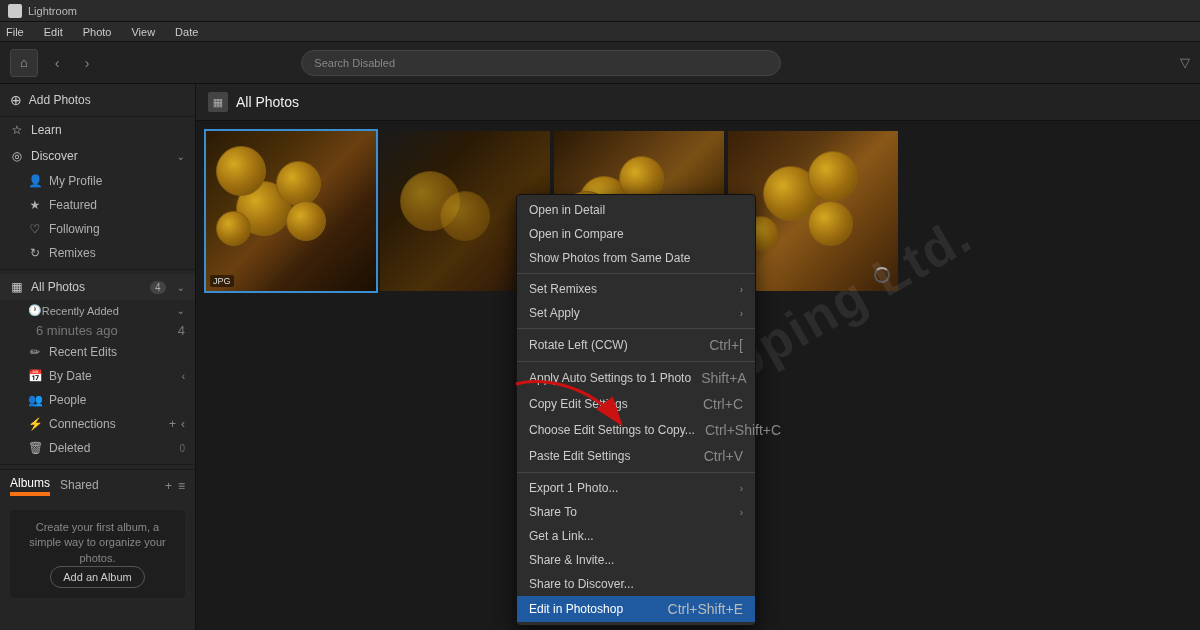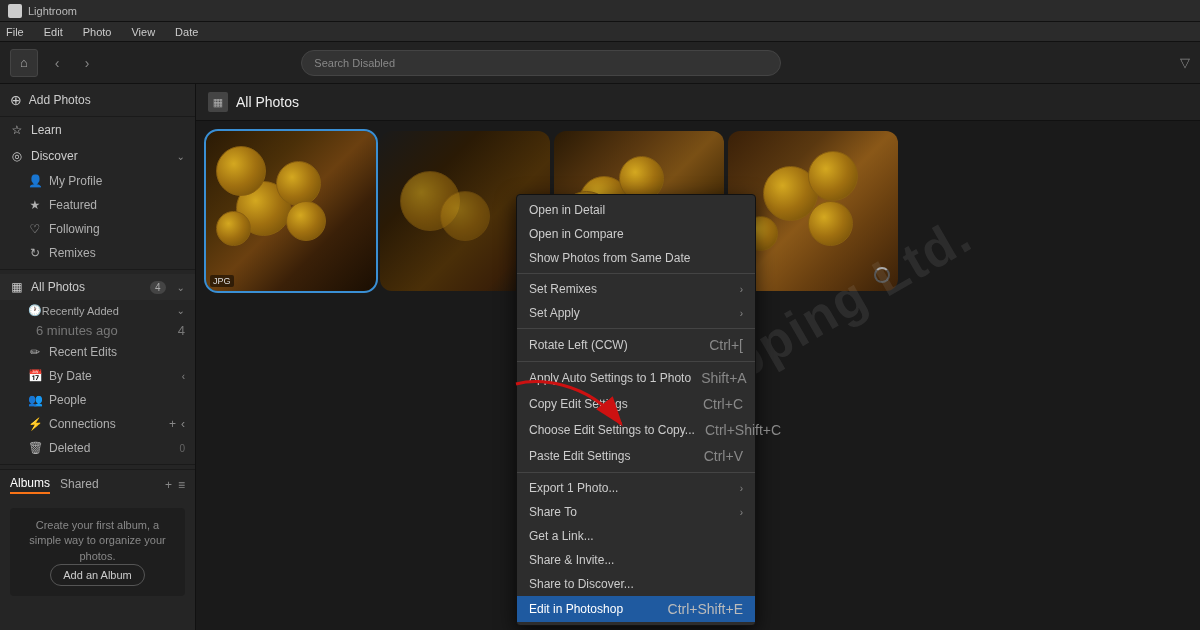--- a/index.html
+++ b/index.html
@@ -208,21 +208,21 @@
       margin-top: 4px;
     }
     .albums-tab {
       font-size: 12px;
       color: #aaa;
       cursor: pointer;
       padding-bottom: 2px;
     }
     .albums-tab.active {
       color: #fff;
-      border-bottom: 2px solid #f97316;
+      border-bottom: 4px solid #f97316;
     }
     .albums-actions {
       margin-left: auto;
       display: flex;
       gap: 6px;
       color: #888;
       cursor: pointer;
     }
 
     .create-album-box {
@@ -297,21 +297,21 @@
       padding: 10px 10px;
       flex-wrap: nowrap;
       overflow-x: auto;
     }
 
     .photo-thumb {
       position: relative;
       width: 170px;
       height: 160px;
       background: #333;
-      border-radius: 12px;
+      border-radius: 0;
       overflow: hidden;
       flex-shrink: 0;
     }
     .photo-thumb.selected {
       outline: 2px solid #3a8fd4;
     }
 
     
     .photo-coins-1 {
       background: linear-gradient(135deg, #2a1a05 0%, #4a2f08 30%, #6b4010 50%, #3a2008 70%, #1a0e02 100%);

